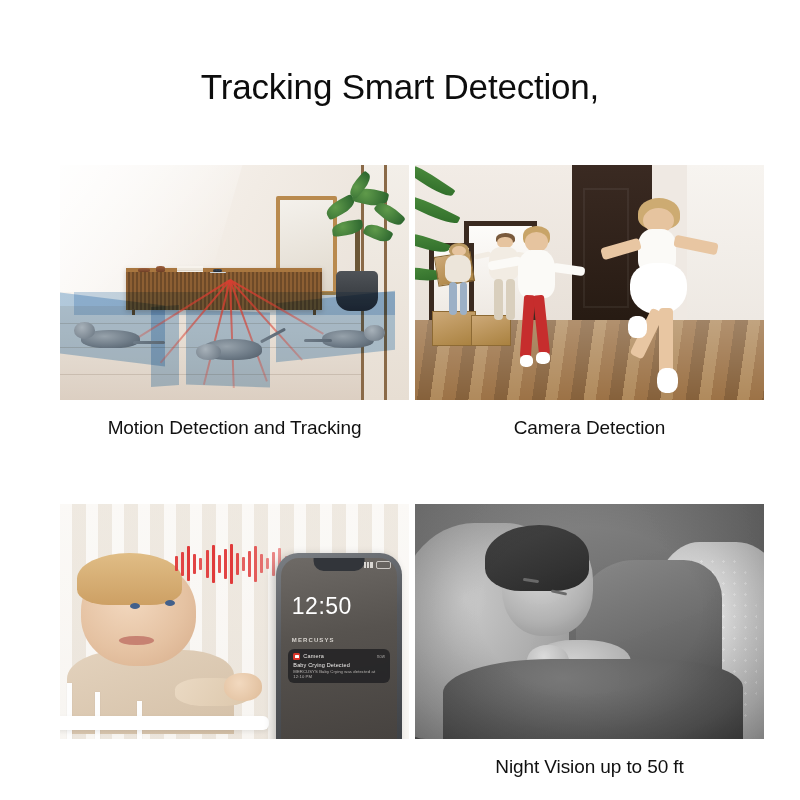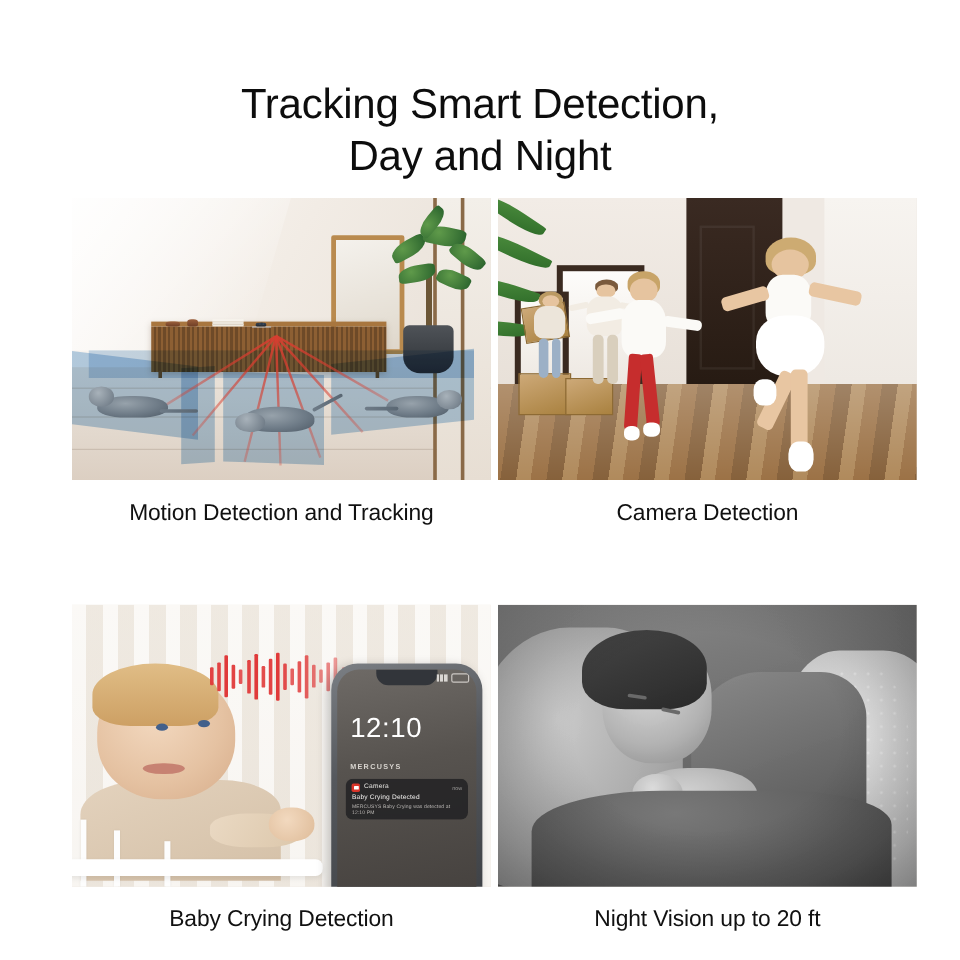--- a/index.html
+++ b/index.html
@@ -336,21 +336,20 @@
   .nv-vignette { position:absolute; inset:0;
     background: radial-gradient(ellipse at 50% 45%, rgba(0,0,0,0) 45%, rgba(0,0,0,0.28) 100%); }
 </style>
 </head>
 <body>
 
 <div class="page">
 
   <h1 class="headline">
     <span class="line">Tracking Smart Detection,</span>
-    <span class="line">Day and Night</span>
   </h1>
 
   <div class="grid">
 
     <div class="cell">
       <div class="thumb">
         <div class="room">
           <div class="room-wall"></div>
           <div class="room-sunpatch"></div>
           <div class="room-floor">
@@ -520,53 +519,52 @@
             <i style="height:24%; opacity:.4"></i>
           </div>
 
           <div class="phone">
             <div class="phone-screen">
               <div class="notch"></div>
               <div class="statusbar">
                 <span class="bars"></span>
                 <span class="batt"></span>
               </div>
-              <div class="phone-time">12:10</div>
+              <div class="phone-time">12:50</div>
               <div class="phone-brand">MERCUSYS</div>
 
               <div class="notif">
                 <div class="notif-top">
                   <span class="notif-appicon"></span>
                   <span class="notif-app">Camera</span>
                   <span class="notif-now">now</span>
                 </div>
                 <div class="notif-title">Baby Crying Detected</div>
                 <div class="notif-sub">MERCUSYS Baby Crying was detected at 12:10 PM</div>
               </div>
             </div>
           </div>
         </div>
       </div>
-      <span class="caption">Baby Crying Detection</span>
     </div>
 
     <div class="cell row2">
       <div class="thumb">
         <div class="night">
           <div class="nv-pillow-l"></div>
           <div class="nv-pillow-r"></div>
           <div class="nv-dots"></div>
           <div class="nv-body"></div>
           <div class="nv-head"></div>
           <div class="nv-hair"></div>
           <div class="nv-eye" style="left:31%; top:32%; transform:rotate(8deg);"></div>
           <div class="nv-eye" style="left:39%; top:37%; transform:rotate(12deg);"></div>
           <div class="nv-arm"></div>
           <div class="nv-fist"></div>
           <div class="nv-blanket"></div>
           <div class="nv-vignette"></div>
         </div>
       </div>
-      <span class="caption">Night Vision up to 20 ft</span>
+      <span class="caption">Night Vision up to 50 ft</span>
     </div>
 
   </div>
 </div>
 
 </body></html>

